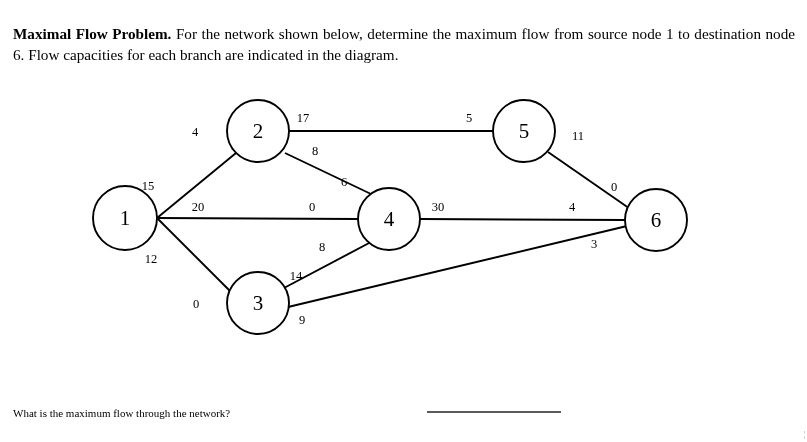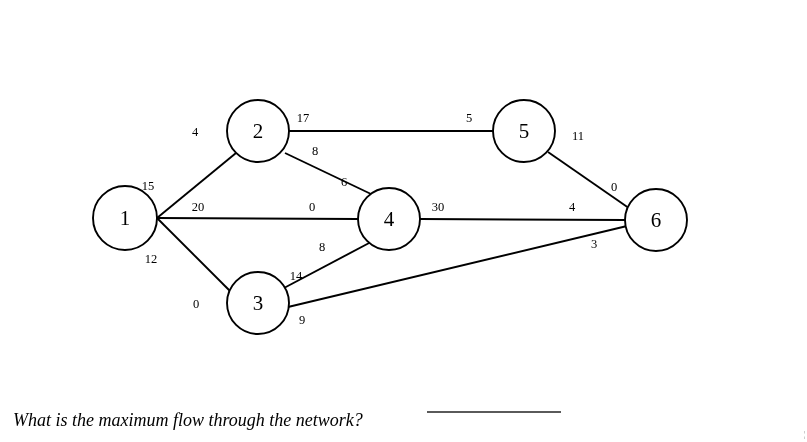--- a/index.html
+++ b/index.html
@@ -31,24 +31,23 @@
     text-align: justify;
     text-justify: inter-word;
   }
   .prompt .lead {
     font-weight: bold;
   }
   .question {
     position: absolute;
     left: 13px;
     top: 392px;
-    font-size: 18px;
+    font-size: 11px;
     line-height: 21px;
     white-space: nowrap;
-    font-style: italic;
   }
   #diagram {
     position: absolute;
     left: 0;
     top: 60px;
     width: 807px;
     height: 320px;
   }
   .node-label {
     font-family: "Liberation Serif", "DejaVu Serif", serif;
@@ -84,20 +83,24 @@
     bottom: 3px;
     font-size: 8px;
     color: #888888;
   }
 </style>
 </head>
 <body>
 
 <div id="page">
 
+  <p class="prompt">
+    <span class="lead">Maximal Flow Problem.</span>
+    <span>For the network shown below, determine the maximum flow from source node 1 to destination node 6.  Flow capacities for each branch are indicated in the diagram.</span>
+  </p>
 
   <svg id="diagram" viewBox="0 0 807 320">
     <g id="edges-layer">
         <line x1="157" y1="158" x2="236" y2="93" class="edge-line"></line>
         <line x1="157" y1="158" x2="358" y2="159" class="edge-line"></line>
         <line x1="157" y1="158" x2="231" y2="232" class="edge-line"></line>
         <line x1="289" y1="71" x2="493" y2="71" class="edge-line"></line>
         <line x1="285" y1="93" x2="371" y2="134" class="edge-line"></line>
         <line x1="284" y1="228" x2="371" y2="182" class="edge-line"></line>
         <line x1="288" y1="247" x2="627" y2="166" class="edge-line"></line>

